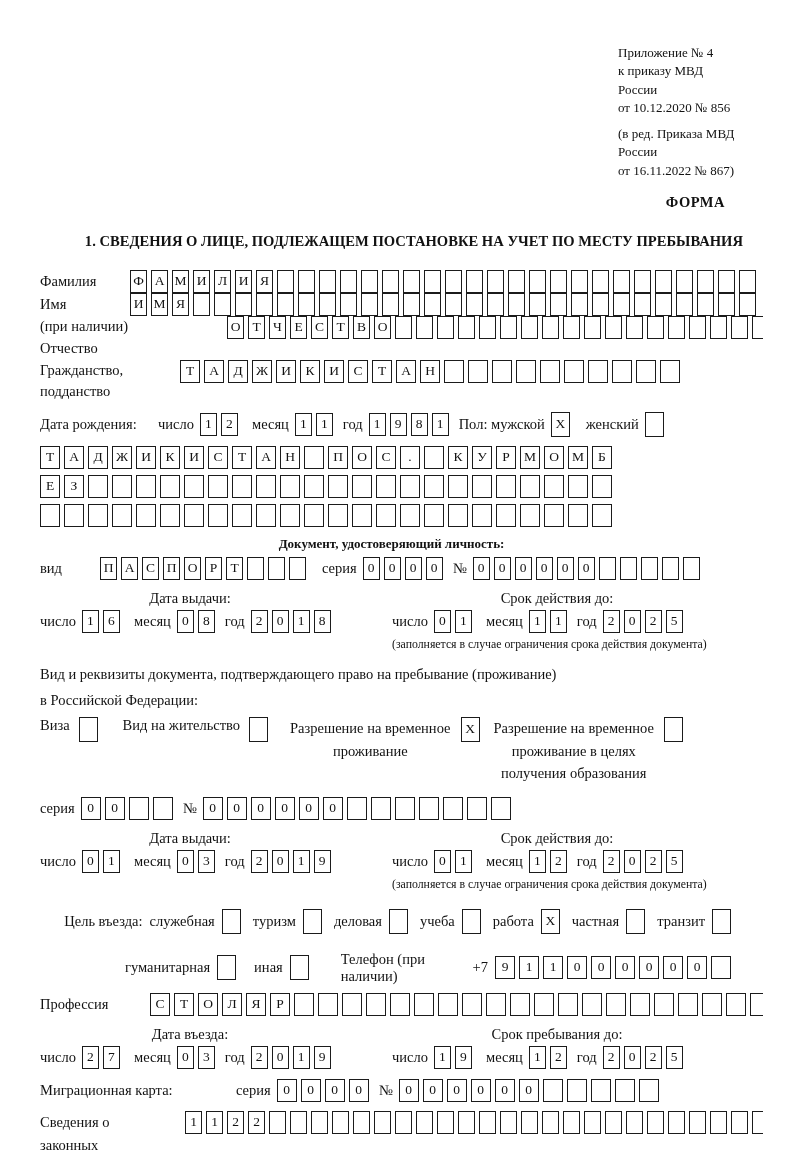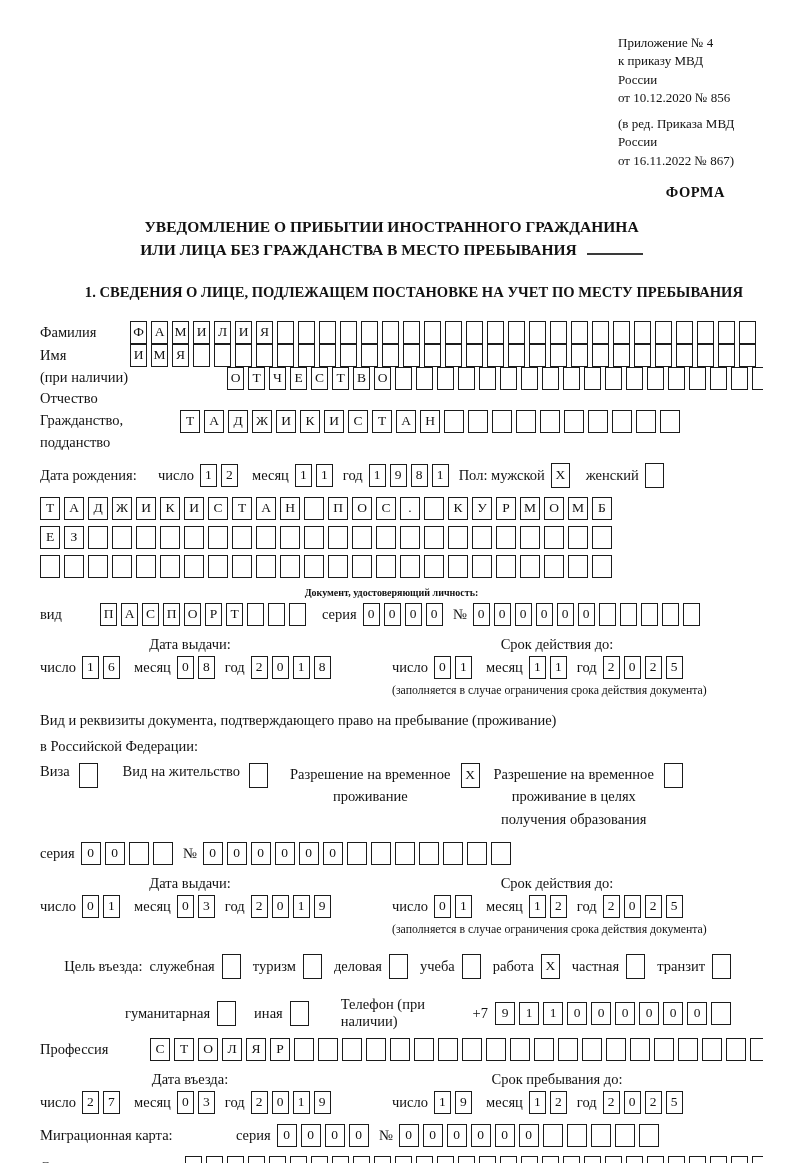--- a/index.html
+++ b/index.html
@@ -1,20 +1,20 @@
 <!DOCTYPE html>
 <html><head>
 <meta charset="utf-8">
 <style>
   * { margin:0; padding:0; box-sizing:border-box; }
   html,body { background:#ffffff; }
   .page {
     width:763px; height:1163px; background:#fff; color:#121212;
     font-family:"Liberation Serif","DejaVu Serif",serif;
-    font-size:14.5px; padding:34px 20px 0 40px; position:relative; overflow:hidden;
+    font-size:14.5px; padding:44px 20px 0 40px; position:relative; overflow:hidden;
   }
   .appendix { margin-left:578px; font-size:13px; line-height:1.42; }
   .appendix-sub { margin-top:7px; }
   .forma { font-weight:bold; text-align:right; margin-top:14px; margin-right:18px; font-size:14.5px; letter-spacing:.5px; }
   .title { text-align:center; font-weight:bold; font-size:15.5px; margin-top:14px; line-height:1.5; }
   .title-underline { display:inline-block; width:56px; border-bottom:2px solid #3a3a3a; margin-left:10px; height:14px; }
   .section-heading { text-align:right; font-weight:bold; font-size:14.6px; margin-top:22px; white-space:nowrap; }
 
   .row { display:flex; align-items:center; }
   .row.top { align-items:flex-start; }
@@ -26,21 +26,21 @@
   .cells { display:inline-flex; gap:4px; align-items:center; flex-shrink:0; }
   .cell {
     display:inline-block; width:17px; height:23px; border:1.6px solid #1b1b1b;
     font-size:13.5px; line-height:20px; text-align:center; background:#fff; flex-shrink:0;
   }
   .cw24 .cell { width:20px; }
   .checkbox .cell { width:19px; height:25px; line-height:22px; }
 
   .stack { display:flex; flex-direction:column; gap:6px; }
 
-  .heading-center { text-align:center; font-weight:bold; margin-top:9px; font-size:10px; }
+  .heading-center { text-align:center; font-weight:bold; margin-top:9px; font-size:13px; }
 
   .datepair { display:flex; margin-top:10px; }
   .dp-left { width:352px; flex-shrink:0; }
   .date-title { text-align:center; margin-bottom:3px; }
   .dp-left .date-title { width:300px; }
   .dp-right .date-title { width:330px; }
   .date-line { display:flex; align-items:center; }
   .dlbl { margin-right:6px; }
   .gap14 { margin-left:14px; }
   .gap10 { margin-left:10px; }
@@ -71,24 +71,20 @@
     <div>к приказу МВД России</div>
     <div>от 10.12.2020 № 856</div>
     <div class="appendix-sub">
       <div>(в ред. Приказа МВД России</div>
       <div>от 16.11.2022 № 867)</div>
     </div>
   </div>
 
   <div class="forma">ФОРМА</div>
 
-  <div class="title">
-    <div>УВЕДОМЛЕНИЕ О ПРИБЫТИИ ИНОСТРАННОГО ГРАЖДАНИНА</div>
-    <div><span>ИЛИ ЛИЦА БЕЗ ГРАЖДАНСТВА В МЕСТО ПРЕБЫВАНИЯ</span><span class="title-underline"></span></div>
-  </div>
 
   <div class="section-heading">1. СВЕДЕНИЯ О ЛИЦЕ, ПОДЛЕЖАЩЕМ ПОСТАНОВКЕ НА УЧЕТ ПО МЕСТУ ПРЕБЫВАНИЯ</div>
 
   <div class="row" style="margin-top:20px;">
     <div class="lbl w90">Фамилия</div>
     <div class="cells">
         <span class="cell">Ф</span>
         <span class="cell">А</span>
         <span class="cell">М</span>
         <span class="cell">И</span>

